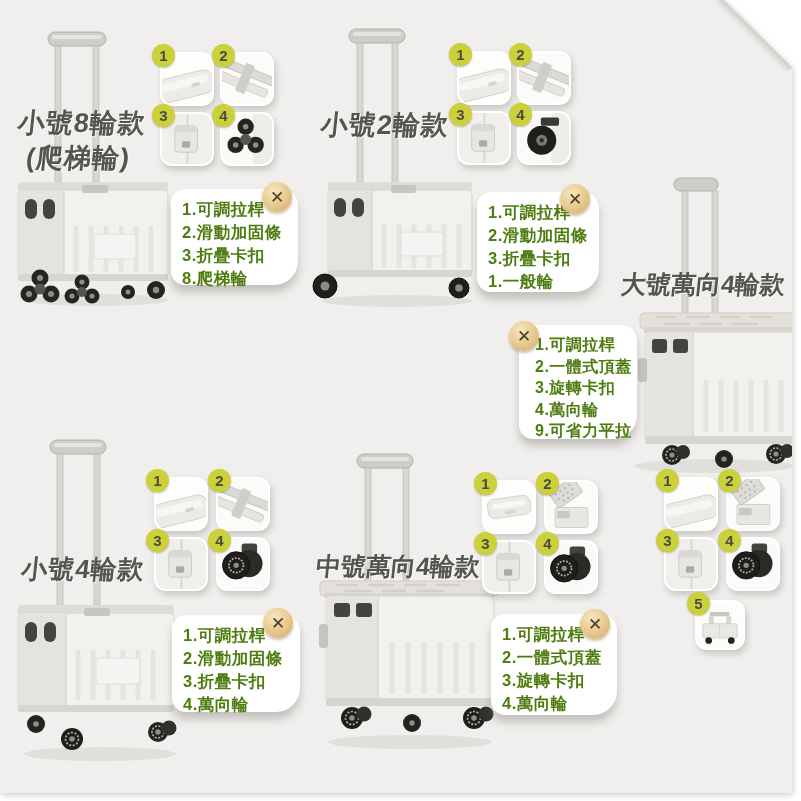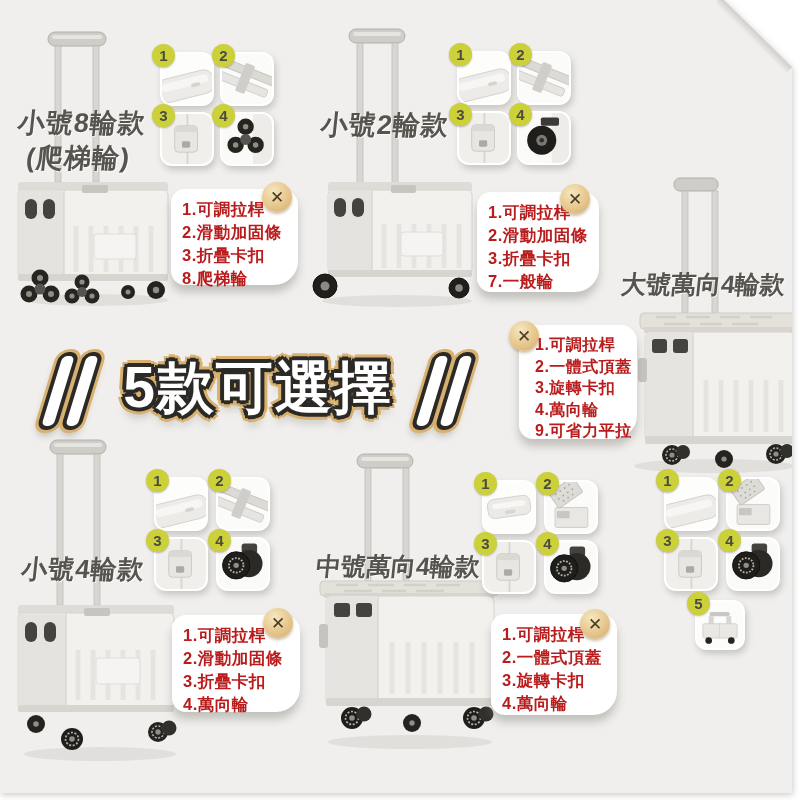--- a/index.html
+++ b/index.html
@@ -33,21 +33,21 @@
     position:absolute;top:-8px;left:-8px;width:23px;height:23px;border-radius:50%;
     background:#ccd13a;color:#4c4b42;font-weight:bold;font-size:15px;
     display:flex;align-items:center;justify-content:center;
     box-shadow:0 1px 2px rgba(0,0,0,.25);
   }
   .fcard{
     position:absolute;background:#ffffff;border-radius:14px 16px 24px 14px;
     box-shadow:0 7px 9px rgba(128,128,122,.42);
     padding:9px 6px 6px 11px;box-sizing:border-box;
   }
-  .fline{font-weight:bold;color:#b91c1c;font-size:16.5px;line-height:23px;white-space:nowrap;letter-spacing:.5px;}
+  .fline{font-weight:bold;color:#4d7c0f;font-size:16.5px;line-height:23px;white-space:nowrap;letter-spacing:.5px;}
   .fcard.small .fline{font-size:16px;line-height:21.5px;}
   .cross-badge{
     position:absolute;width:30px;height:30px;border-radius:50%;
     background:radial-gradient(circle at 38% 30%,#f6e7c0 0%,#e9cc95 45%,#d4ac6c 100%);
     color:#4a3c26;font-weight:bold;font-size:17px;
     display:flex;align-items:center;justify-content:center;
     box-shadow:0 2px 3px rgba(135,110,65,.45);
     z-index:5;
   }
   .banner{position:absolute;left:36px;top:336px;width:440px;height:110px;}
@@ -248,21 +248,21 @@
             <circle cx="25" cy="30" r="6" fill="#7b7974"></circle>
             <circle cx="25" cy="30" r="2.5" fill="#2f2e2b"></circle>
           </svg>
     <span class="num-badge">4</span>
   </div>
 
   <div class="fcard" style="left:477px;top:192px;width:122px;height:100px;">
     <div class="fline">1.可調拉桿</div>
     <div class="fline">2.滑動加固條</div>
     <div class="fline">3.折疊卡扣</div>
-    <div class="fline">7.一般輪</div>
+    <div class="fline">1.一般輪</div>
   </div>
   <div class="cross-badge" style="left:560px;top:184px;">✕</div>
 </section>
 
 <section>
   <svg class="cart" style="left:616px;top:174px;" width="185" height="300" viewBox="0 0 185 300">
     <ellipse cx="98" cy="292" rx="80" ry="7" fill="rgba(90,88,82,.10)"></ellipse>
     <rect x="58" y="4" width="44" height="13" rx="6" fill="#cfcdc8" stroke="#b2b0ab"></rect>
     <rect x="66" y="17" width="6" height="124" fill="#d8d6d2" stroke="#bbb9b4" stroke-width=".7"></rect>
     <rect x="96" y="17" width="6" height="124" fill="#d8d6d2" stroke="#bbb9b4" stroke-width=".7"></rect>
@@ -368,31 +368,20 @@
             <rect x="35" y="17" width="6" height="9" fill="#d8d6d1"></rect>
             <rect x="7" y="26" width="41" height="17" rx="2" fill="#eae8e4" stroke="#cfcdc8"></rect>
             <line x1="27" y1="26" x2="27" y2="43" stroke="#d5d3ce"></line>
             <circle cx="14" cy="46" r="4" fill="#262420"></circle>
             <circle cx="41" cy="46" r="4" fill="#262420"></circle>
           </svg>
     <span class="num-badge">5</span>
   </div>
 </section>
 
-<div class="banner">
-  <div class="slashes left">
-          <i></i>
-          <i></i>
-        </div>
-  <div class="slogan">5款可選擇</div>
-  <div class="slashes right">
-          <i></i>
-          <i></i>
-        </div>
-</div>
 
 <section>
   <svg class="cart" style="left:8px;top:436px;" width="185" height="330" viewBox="0 0 185 330">
     <ellipse cx="92" cy="318" rx="76" ry="7" fill="rgba(90,88,82,.10)"></ellipse>
     <rect x="42" y="4" width="56" height="14" rx="7" fill="#cfcdc8" stroke="#b2b0ab"></rect>
     <rect x="46" y="7" width="48" height="4" rx="2" fill="#e6e4e0"></rect>
     <rect x="49" y="18" width="6" height="151" fill="#d8d6d2" stroke="#bbb9b4" stroke-width=".7"></rect>
     <rect x="86" y="18" width="6" height="151" fill="#d8d6d2" stroke="#bbb9b4" stroke-width=".7"></rect>
     <rect x="10" y="169" width="156" height="10" rx="3" fill="#dedcd7"></rect>
     <rect x="10" y="177" width="156" height="96" rx="5" fill="#f2f1ee" stroke="#d6d4d0"></rect>

